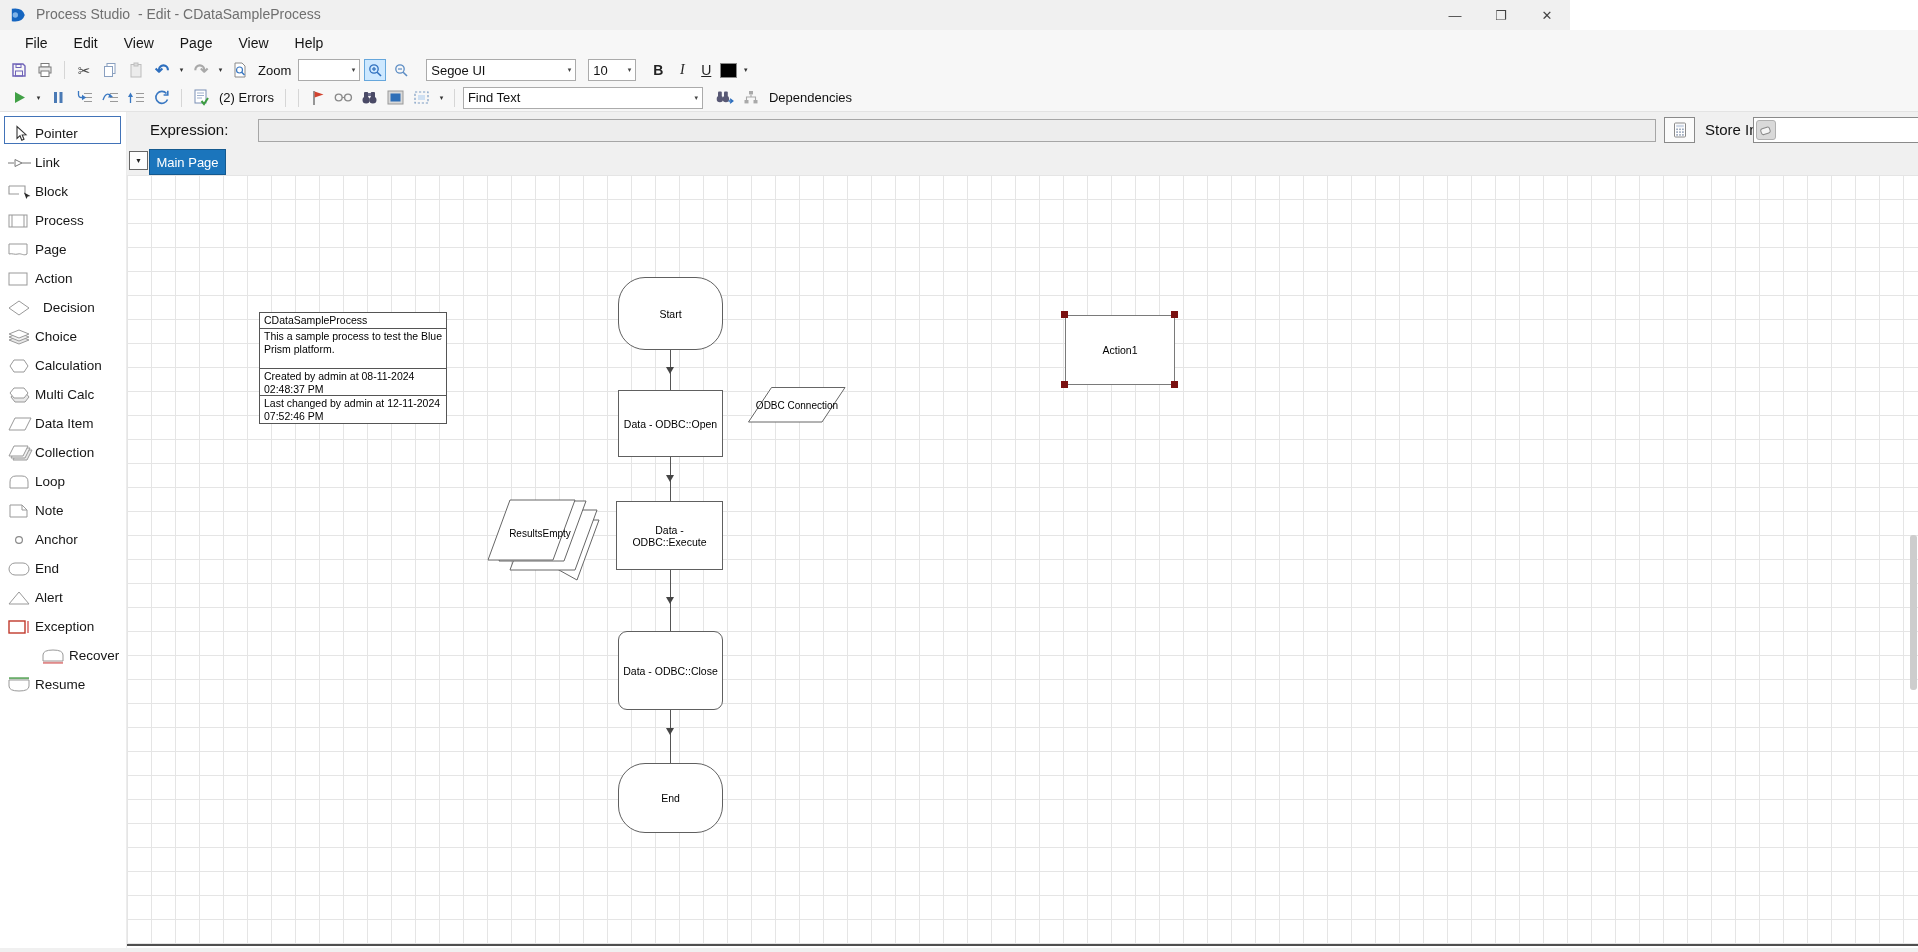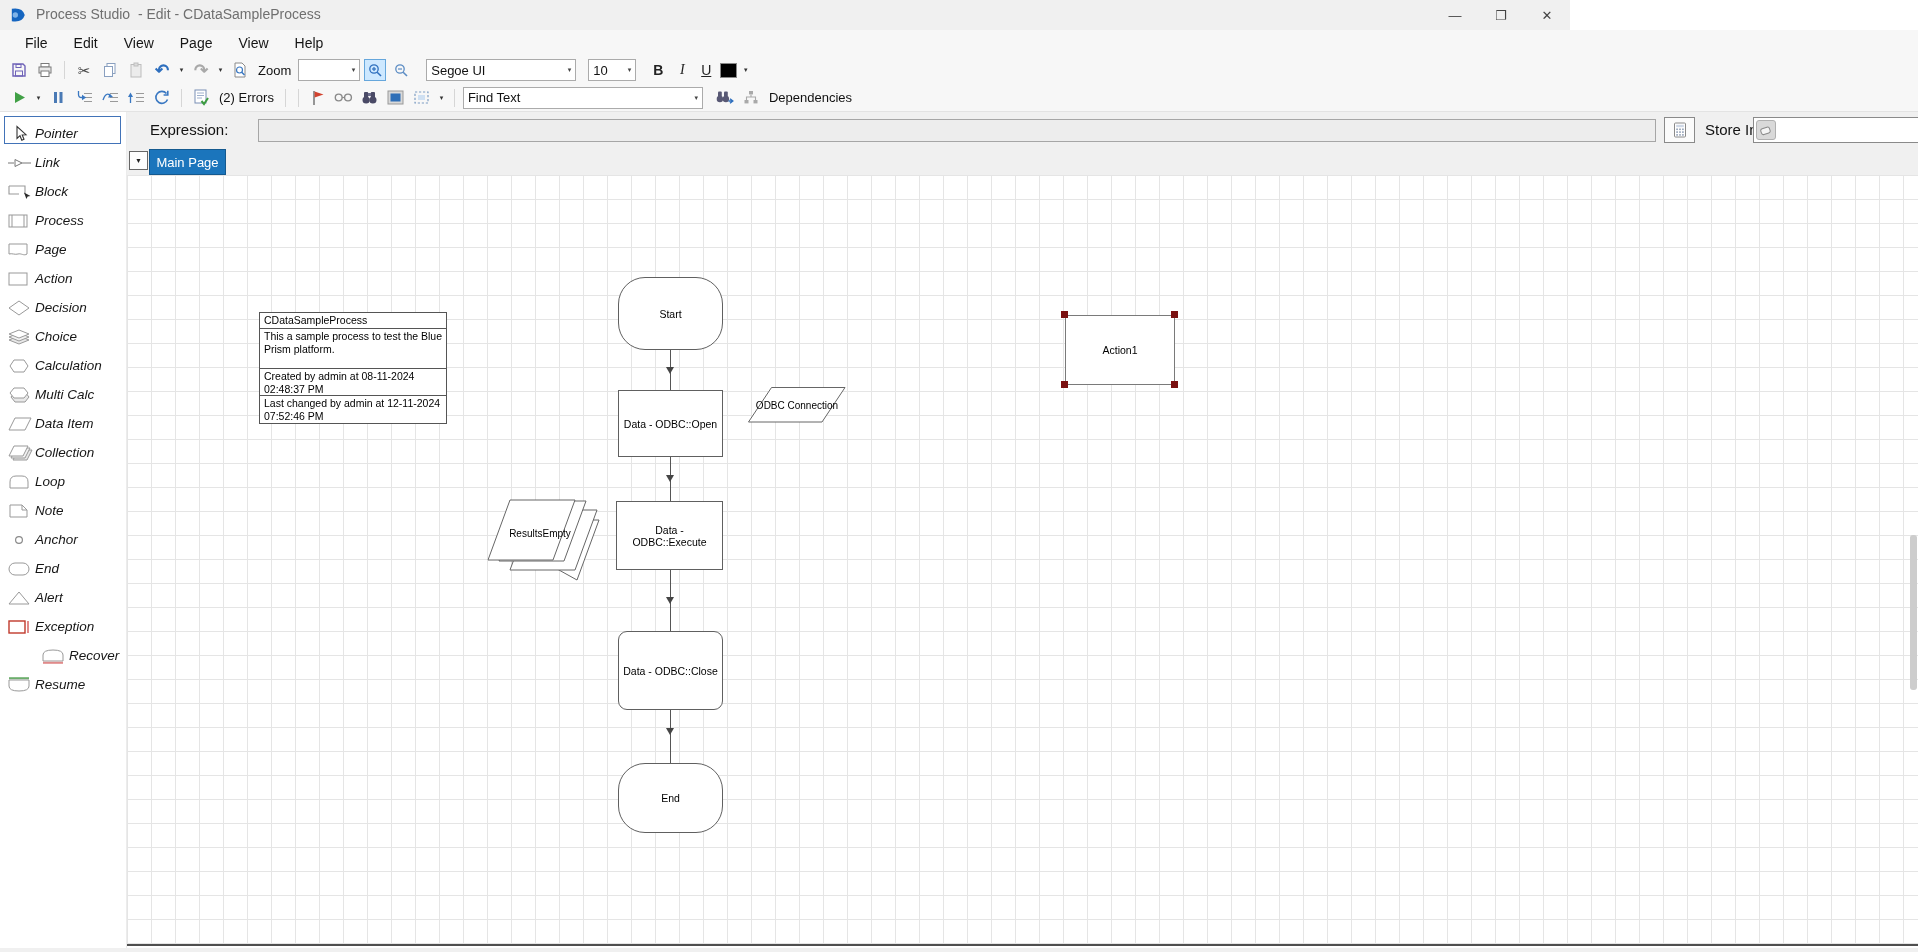--- a/index.html
+++ b/index.html
@@ -30,21 +30,21 @@
   .tb-label { font-size:13px; color:#111; padding:0 3px; flex:0 0 auto; }
   .zoomin-btn { background:#cde8ff; border:1px solid #66a7dc; }
   .fmt { font-size:14px; color:#222; width:20px; text-align:center; flex:0 0 auto; }
   .swatch { width:17px; height:15px; background:#000; border:1px solid #888; flex:0 0 auto; }
   .glyph { line-height:1; }
 
   
   .sidebar { position:absolute; left:0; top:112px; width:127px; height:836px; background:#fff; border-right:1px solid #ececec; }
   .side-item { position:absolute; left:0; width:127px; height:29px; display:flex; align-items:center; }
   .side-item .sicon { width:28px; margin-left:6px; flex:0 0 auto; }
-  .side-item .slabel { font-size:13.5px; color:#161616; margin-left:1px; white-space:nowrap;font-style:italic; }
+  .side-item .slabel { font-size:13.5px; color:#161616; margin-left:1px; white-space:nowrap; }
   .side-sel { position:absolute; left:4px; top:-3px; width:117px; height:28px; border:1px solid #4273b8; background:#fff; z-index:-1; }
   .side-item.selected { z-index:1; }
 
   
   .exprbar { position:absolute; left:127px; top:112px; width:1791px; height:36px; background:#f0f0f0; }
   .expr-label { position:absolute; left:23px; top:9px; font-size:15px; color:#111; }
   .expr-field { position:absolute; left:131px; top:7px; width:1398px; height:23px; background:#ededed; border:1px solid #a6a6a6; font-size:13px; padding:0 4px; font-family:"Liberation Sans",sans-serif; }
   .calc-btn { position:absolute; left:1537px; top:5px; width:31px; height:26px; background:#fbfbfb; border:1px solid #8a8a8a; display:flex; align-items:center; justify-content:center; }
   .store-label { position:absolute; left:1578px; top:9px; font-size:15px; color:#111; }
   .store-field { position:absolute; left:1626px; top:5px; width:289px; height:26px; background:#fff; border:1px solid #8a8a8a; display:flex; align-items:center; padding-left:2px; }
@@ -339,21 +339,21 @@
           <path d="M2 3 h18 v10 c-3 2.2 -6 -1 -9 0 c-3 1 -6 -1 -9 0 z" fill="#fff" stroke="#999"></path>
         </svg>
       <span class="slabel">Page</span>
     </div>
     <div class="side-item" style="top:152px;">
       <svg class="sicon" width="26" height="18" viewBox="0 0 26 18">
           <rect x="2" y="3" width="18" height="12" fill="#fff" stroke="#999"></rect>
         </svg>
       <span class="slabel">Action</span>
     </div>
-    <div class="side-item" style="top:181px;">
+    <div class="side-item" style="top:181px;gap:8px;">
       <svg class="sicon" width="26" height="18" viewBox="0 0 26 18">
           <path d="M12 2 L22 9 L12 16 L2 9 Z" fill="#fff" stroke="#999"></path>
         </svg>
       <span class="slabel">Decision</span>
     </div>
     <div class="side-item" style="top:210px;">
       <svg class="sicon" width="26" height="18" viewBox="0 0 26 18">
           <path d="M12 8 L22 12 L12 16 L2 12 Z" fill="#e8e8e8" stroke="#999"></path>
           <path d="M12 5 L22 9 L12 13 L2 9 Z" fill="#f2f2f2" stroke="#999"></path>
           <path d="M12 2 L22 6 L12 10 L2 6 Z" fill="#fff" stroke="#999"></path>

